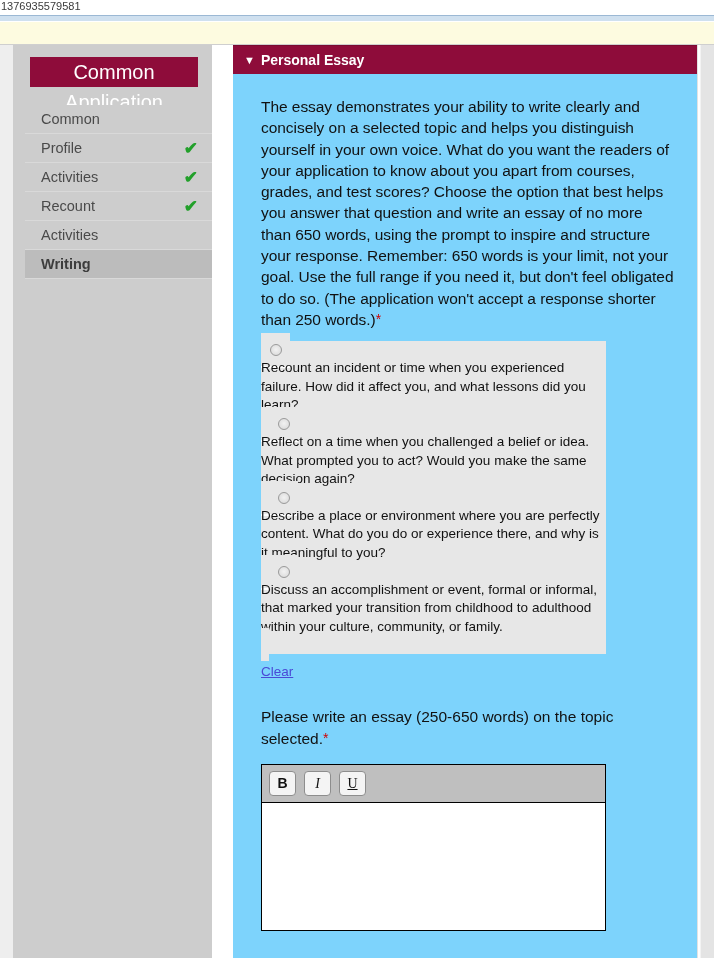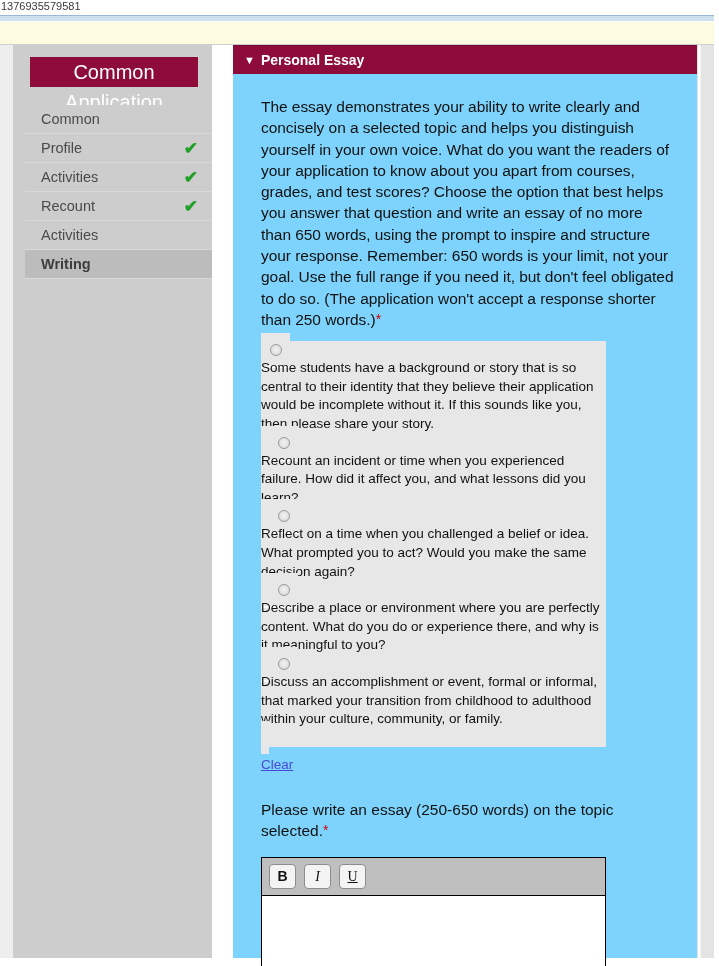--- a/index.html
+++ b/index.html
@@ -349,24 +349,20 @@
         <span class="tri">▼</span><span>Personal Essay</span>
       </div>
 
       <div class="card-body">
 
         <p class="intro"><span>The essay demonstrates your ability to write clearly and concisely on a selected topic and helps you distinguish yourself in your own voice. What do you want the readers of your application to know about you apart from courses, grades, and test scores? Choose the option that best helps you answer that question and write an essay of no more than 650 words, using the prompt to inspire and structure your response. Remember: 650 words is your limit, not your goal. Use the full range if you need it, but don't feel obligated to do so. (The application won't accept a response shorter than 250 words.)</span><span class="req">*</span></p>
 
         
         <div class="options">
 
-          <label class="option">
-            <span class="radio"></span>
-            <span class="otext">Some students have a background or story that is so central to their identity that they believe their application would be incomplete without it. If this sounds like you, then please share your story.</span>
-          </label>
 
           <label class="option">
             <span class="radio"></span>
             <span class="otext">Recount an incident or time when you experienced failure. How did it affect you, and what lessons did you learn?</span>
           </label>
 
           <label class="option">
             <span class="radio"></span>
             <span class="otext">Reflect on a time when you challenged a belief or idea. What prompted you to act? Would you make the same decision again?</span>
           </label>

